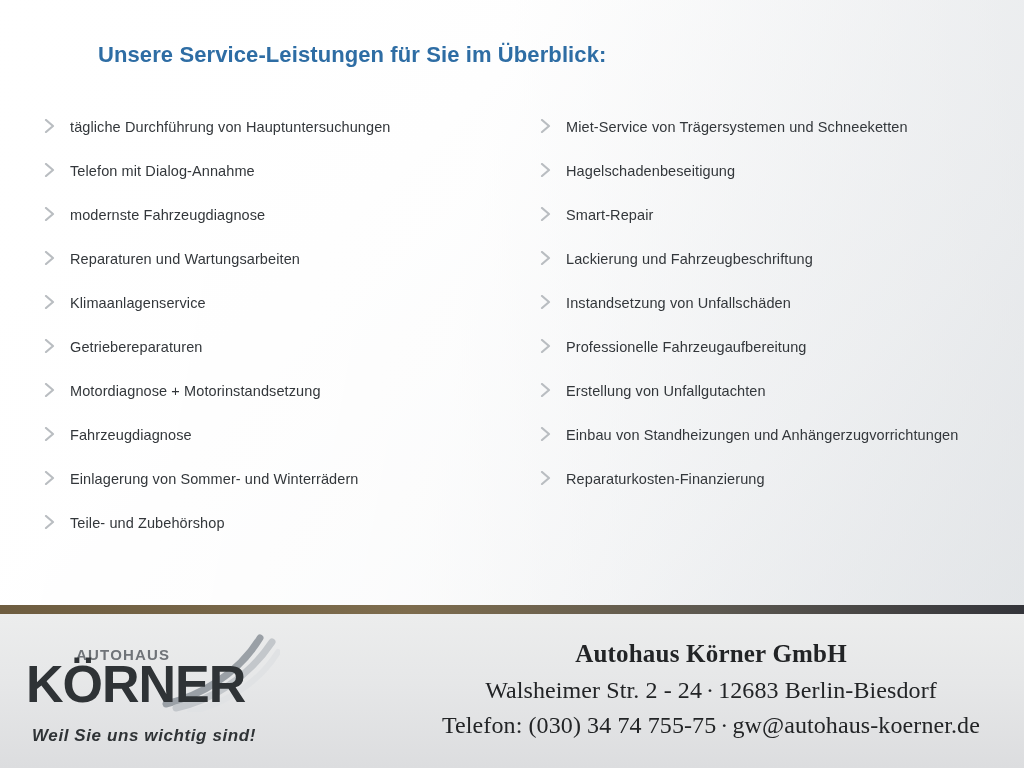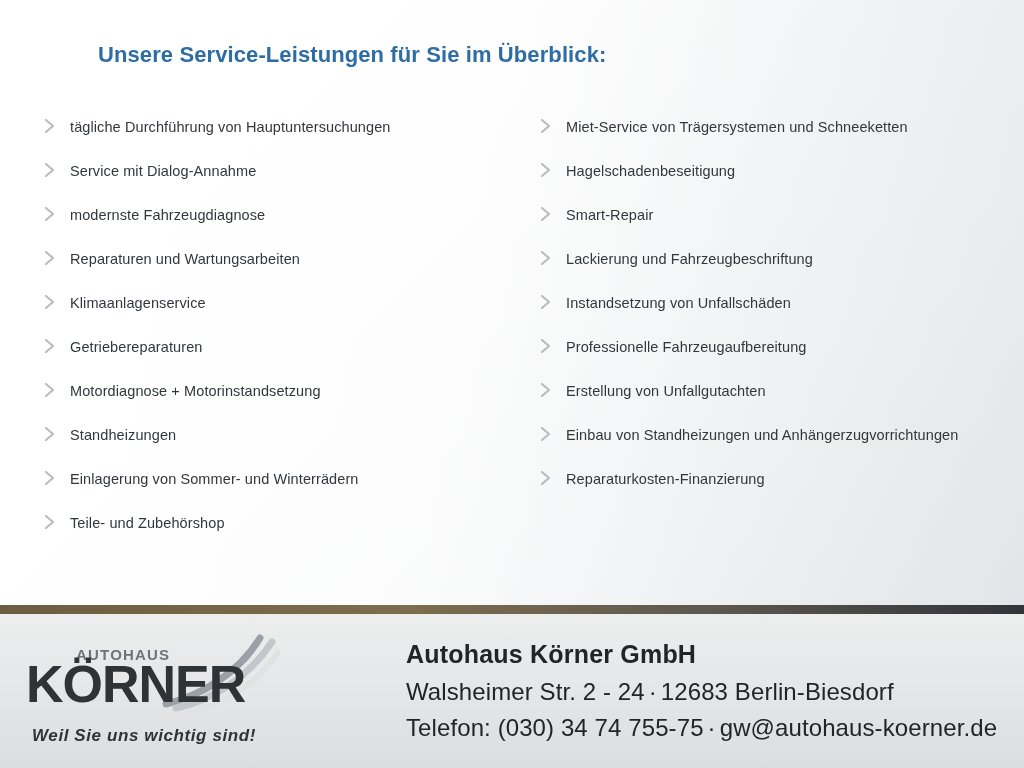--- a/index.html
+++ b/index.html
@@ -12,20 +12,21 @@
     overflow: hidden;
     font-family: "Liberation Sans", sans-serif;
     background: #ffffff;
   }
 
   .page {
     position: relative;
     width: 1024px;
     height: 768px;
     box-sizing: border-box;
+    text-align: center;
   }
 
   
   .services-panel {
     position: absolute;
     left: 0;
     top: 0;
     width: 1024px;
     height: 608px;
     background: linear-gradient(135deg, #ffffff 0%, #fdfdfd 35%, #f3f4f5 75%, #e8eaec 100%);
@@ -180,20 +181,21 @@
     font-weight: bold;
     color: #2f3336;
     letter-spacing: 0.6px;
   }
 
   .addr-block {
     position: absolute;
     left: 406px;
     top: 26px;
     width: 610px;
+    font-family: Liberation Serif, serif;
   }
 
   .company-name {
     font-size: 25px;
     font-weight: bold;
     color: #222426;
     letter-spacing: 0.2px;
     margin-bottom: 9px;
     white-space: nowrap;
   }
@@ -232,21 +234,21 @@
           </span>
           <span class="svc-label">tägliche Durchführung von Hauptuntersuchungen</span>
         </div>
 
         <div class="svc-item">
           <span class="chev">
             <svg width="12" height="14" viewBox="0 0 12 14">
                 <path d="M2 1 L9 7 L2 13" fill="none" stroke="#b9bdc1" stroke-width="2.2" stroke-linecap="round" stroke-linejoin="round"></path>
               </svg>
           </span>
-          <span class="svc-label">Service mit Dialog-Annahme</span>
+          <span class="svc-label">Telefon mit Dialog-Annahme</span>
         </div>
 
         <div class="svc-item">
           <span class="chev">
             <svg width="12" height="14" viewBox="0 0 12 14">
                 <path d="M2 1 L9 7 L2 13" fill="none" stroke="#b9bdc1" stroke-width="2.2" stroke-linecap="round" stroke-linejoin="round"></path>
               </svg>
           </span>
           <span class="svc-label">modernste Fahrzeugdiagnose</span>
         </div>
@@ -286,21 +288,21 @@
           </span>
           <span class="svc-label">Motordiagnose + Motorinstandsetzung</span>
         </div>
 
         <div class="svc-item">
           <span class="chev">
             <svg width="12" height="14" viewBox="0 0 12 14">
                 <path d="M2 1 L9 7 L2 13" fill="none" stroke="#b9bdc1" stroke-width="2.2" stroke-linecap="round" stroke-linejoin="round"></path>
               </svg>
           </span>
-          <span class="svc-label">Standheizungen</span>
+          <span class="svc-label">Fahrzeugdiagnose</span>
         </div>
 
         <div class="svc-item">
           <span class="chev">
             <svg width="12" height="14" viewBox="0 0 12 14">
                 <path d="M2 1 L9 7 L2 13" fill="none" stroke="#b9bdc1" stroke-width="2.2" stroke-linecap="round" stroke-linejoin="round"></path>
               </svg>
           </span>
           <span class="svc-label">Einlagerung von Sommer- und Winterrädern</span>
         </div>

